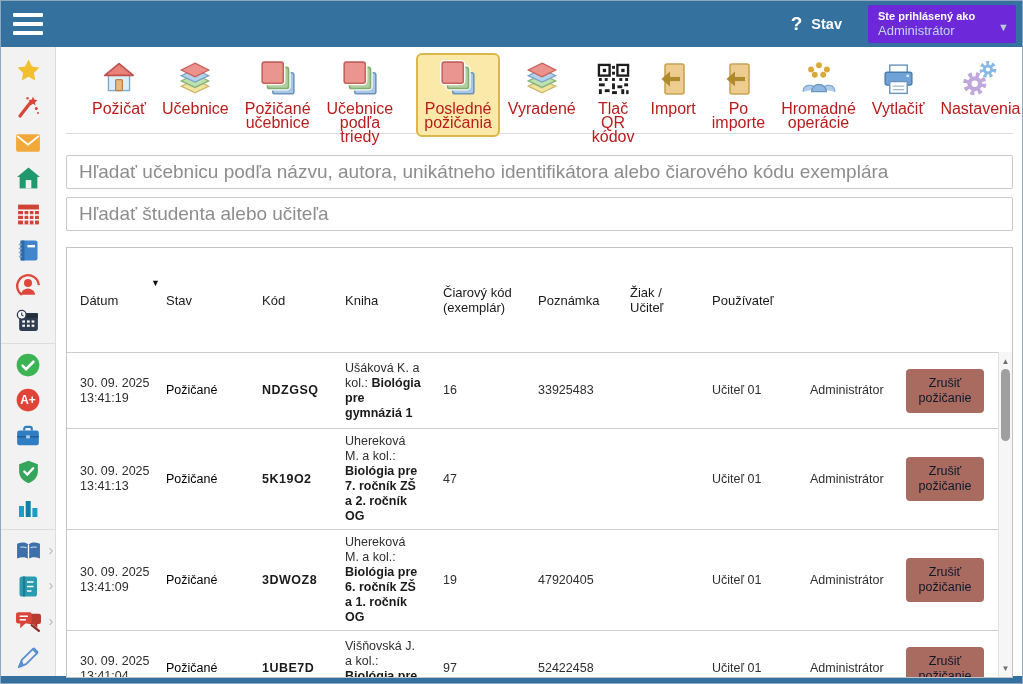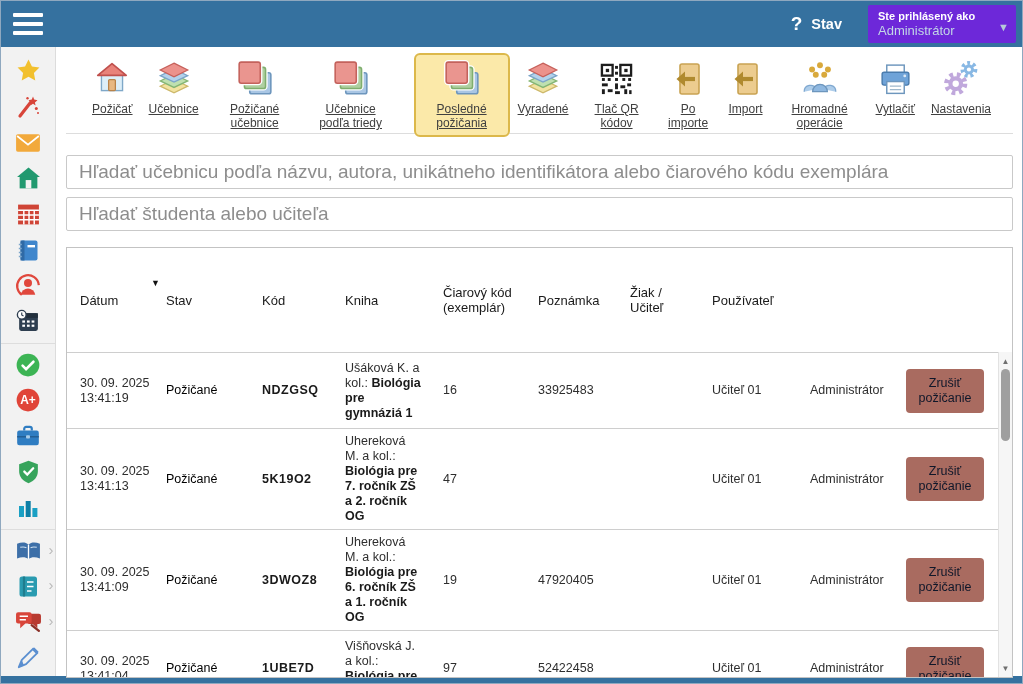--- a/index.html
+++ b/index.html
@@ -31,21 +31,21 @@
   .sb-chev{position:absolute;right:2px;top:50%;transform:translateY(-58%);color:#b9b9b9;font-size:15px;}
   .sb-div{width:55px;height:1px;background:#dddddd;margin:3px 0;}
 
   .main{flex:1 1 auto;display:flex;flex-direction:column;padding:0 9px 0 10px;min-width:0;}
 
   
   .toolbar{height:87px;border-bottom:1px solid #ddd;display:flex;align-items:flex-start;justify-content:space-between;padding:6px 14px 0 18px;flex:0 0 auto;}
   .tb-item{display:flex;flex-direction:column;align-items:center;cursor:pointer;padding:4px 6px 5px;border:2px solid transparent;border-radius:6px;max-width:96px;}
   .tb-item.selected{background:#fbe9a9;border-color:#dcb84a;margin-left:15px;}
   .tb-ic{height:40px;display:flex;align-items:center;justify-content:center;}
-  .tb-label{font-size:12px;color:#404040;text-align:center;line-height:14px;margin-top:3px;white-space:normal;text-decoration:underline;}
+  .tb-label{font-size:16px;color:#b91c1c;text-align:center;line-height:14px;margin-top:3px;white-space:normal;}
 
   
   .filters{flex:0 0 auto;}
   .filter-input{display:block;width:100%;height:34px;border:1px solid #c9c9c9;border-radius:2px;padding:0 12px;font-size:19px;color:#444;outline:none;font-family:inherit;}
   .filter-input::placeholder{color:#8d8d8d;}
   .fi1{margin-top:21px;}
   .fi2{margin-top:8px;}
 
   
   .tablewrap{margin-top:16px;border:1px solid #c3c3c3;height:431px;position:relative;flex:0 0 auto;overflow:hidden;background:#fff;}
@@ -369,31 +369,31 @@
             <span class="tb-label">Tlač QR kódov</span>
           </div>
           <div class="tb-item">
             <span class="tb-ic">
               <svg width="36" height="36" viewBox="0 0 36 36">
                 <rect x="10" y="3" width="19" height="30" rx="2" fill="#eccc8f" stroke="#c9a353" stroke-width="1.6"></rect>
                 <path d="M25 18 H12" stroke="#b08a2e" stroke-width="4.2"></path>
                 <path d="M15 10.5 L6.5 18 L15 25.5 z" fill="#b08a2e"></path>
               </svg>
             </span>
-            <span class="tb-label">Po importe</span>
+            <span class="tb-label">Import</span>
           </div>
           <div class="tb-item">
             <span class="tb-ic">
               <svg width="36" height="36" viewBox="0 0 36 36">
                 <rect x="10" y="3" width="19" height="30" rx="2" fill="#eccc8f" stroke="#c9a353" stroke-width="1.6"></rect>
                 <path d="M25 18 H12" stroke="#b08a2e" stroke-width="4.2"></path>
                 <path d="M15 10.5 L6.5 18 L15 25.5 z" fill="#b08a2e"></path>
               </svg>
             </span>
-            <span class="tb-label">Import</span>
+            <span class="tb-label">Po importe</span>
           </div>
           <div class="tb-item">
             <span class="tb-ic">
               <svg width="40" height="38" viewBox="0 0 36 36">
                 <g fill="#d9a93c">
                   <circle cx="18" cy="5" r="2.8"></circle>
                   <circle cx="10.5" cy="9" r="2.8"></circle>
                   <circle cx="25.5" cy="9" r="2.8"></circle>
                   <circle cx="14" cy="14" r="2.8"></circle>
                   <circle cx="22" cy="14" r="2.8"></circle>

